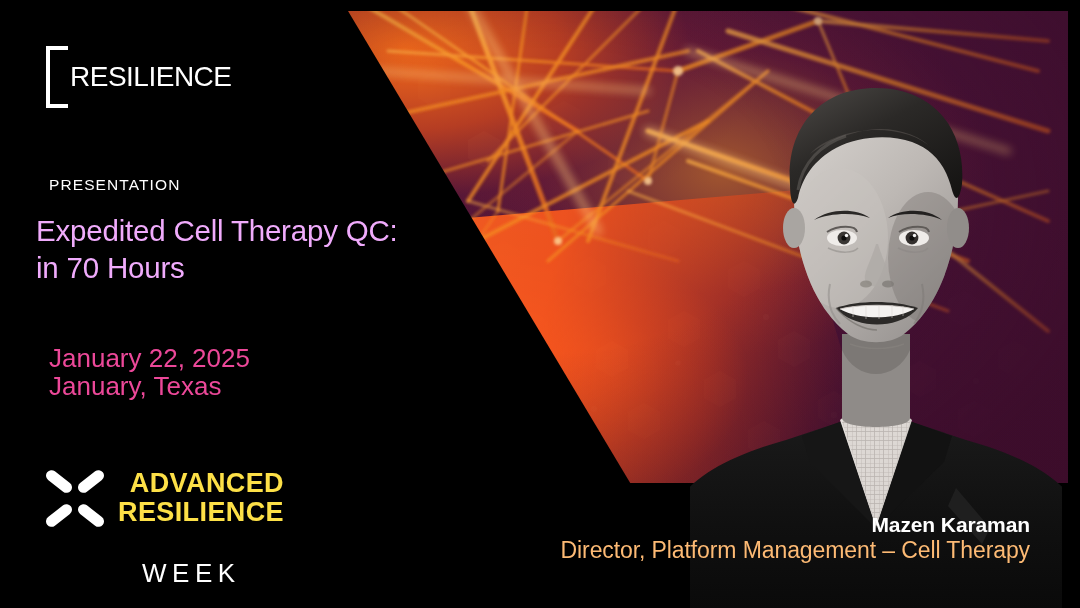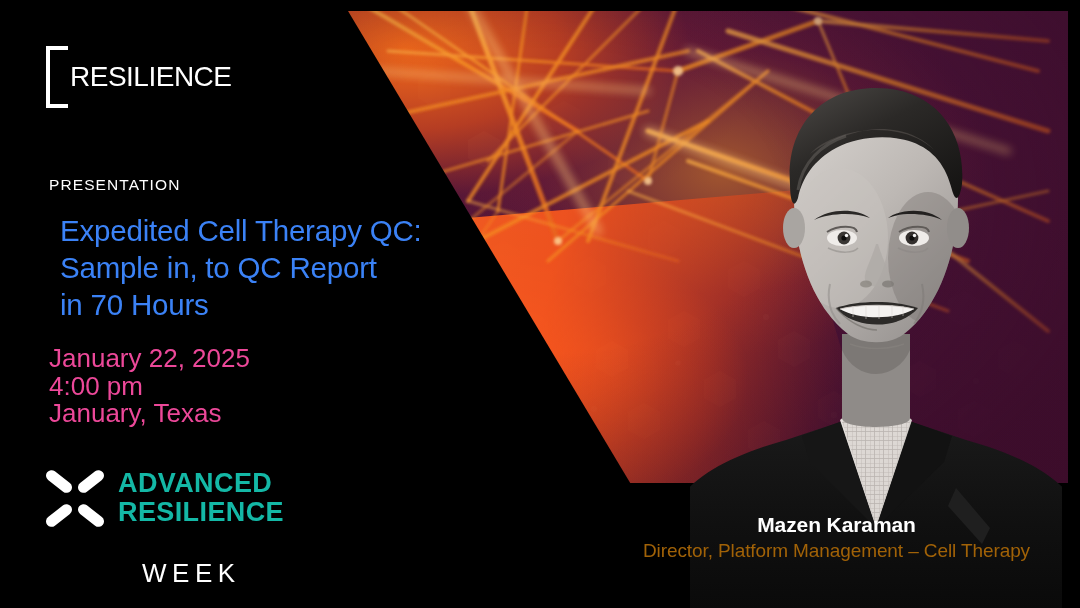--- a/index.html
+++ b/index.html
@@ -111,24 +111,24 @@
     left: 49px;
     top: 176px;
     color: #ffffff;
     font-size: 15.5px;
     letter-spacing: 1.1px;
     font-weight: 400;
   }
 
   #headline {
     position: absolute;
-    left: 60px;
+    left: 36px;
     top: 212px;
     width: 330px;
-    color: #3b82f6;
+    color: #f0abfc;
     font-size: 29.5px;
     line-height: 37px;
     font-weight: 400;
     letter-spacing: -0.2px;
   }
   #headline .hl-line { display: block; white-space: nowrap; }
 
   #details {
     position: absolute;
     left: 49px;
@@ -150,57 +150,58 @@
   }
   #atw-mark {
     width: 58px;
     height: 62px;
     margin-right: 14px;
     flex: none;
   }
   #atw-mark svg { display: block; width: 100%; height: 100%; }
   #atw-words { padding-top: 1px; }
   .atw-strong {
-    color: #14b8a6;
+    color: #fde047;
     font-size: 27px;
     line-height: 29px;
     font-weight: 700;
     letter-spacing: 0.4px;
     display: block;
+    text-align: right;
   }
   #atw-week {
     color: #FFFFFF;
     font-size: 26px;
     line-height: 34px;
     font-weight: 400;
     letter-spacing: 5.5px;
     display: block;
     padding-left: 24px;
     margin-top: 29px;
   }
 
   
   #speaker {
     position: absolute;
     right: 50px;
     top: 512px;
-    text-align: center;
+    text-align: right;
   }
   #speaker-name {
     display: block;
     color: #FFFFFF;
     font-size: 21px;
     line-height: 26px;
     font-weight: 700;
     letter-spacing: -0.1px;
   }
   #speaker-title {
     display: block;
-    color: #a16207;
-    font-size: 19px;
+    color: #fdba74;
+    font-size: 23px;
     line-height: 25px;
     font-weight: 400;
     letter-spacing: -0.1px;
   }
 </style>
 </head>
 <body>
 
 <div id="poster">
 
@@ -443,27 +444,25 @@
 
   <div id="logo-resilience">
     <div id="logo-bracket"></div>
     <div id="logo-wordmark">RESILIENCE</div>
   </div>
 
   <div id="eyebrow">PRESENTATION</div>
 
   <div id="headline">
     <span class="hl-line">Expedited Cell Therapy QC:</span>
-    <span class="hl-line">Sample in, to QC Report</span>
     <span class="hl-line">in 70 Hours</span>
   </div>
 
   <div id="details">
     <span>January 22, 2025</span>
-    <span>4:00 pm</span>
     <span>January, Texas</span>
   </div>
 
   <div id="atw-logo">
     <div id="atw-mark">
       <svg viewBox="0 0 58 62">
         <g fill="#FFFFFF">
           <rect x="-2" y="8" width="30" height="11" rx="5.5" transform="rotate(38 13 13.5)"></rect>
           <rect x="30" y="8" width="30" height="11" rx="5.5" transform="rotate(-38 45 13.5)"></rect>
           <rect x="-2" y="42" width="30" height="11" rx="5.5" transform="rotate(-38 13 47.5)"></rect>

